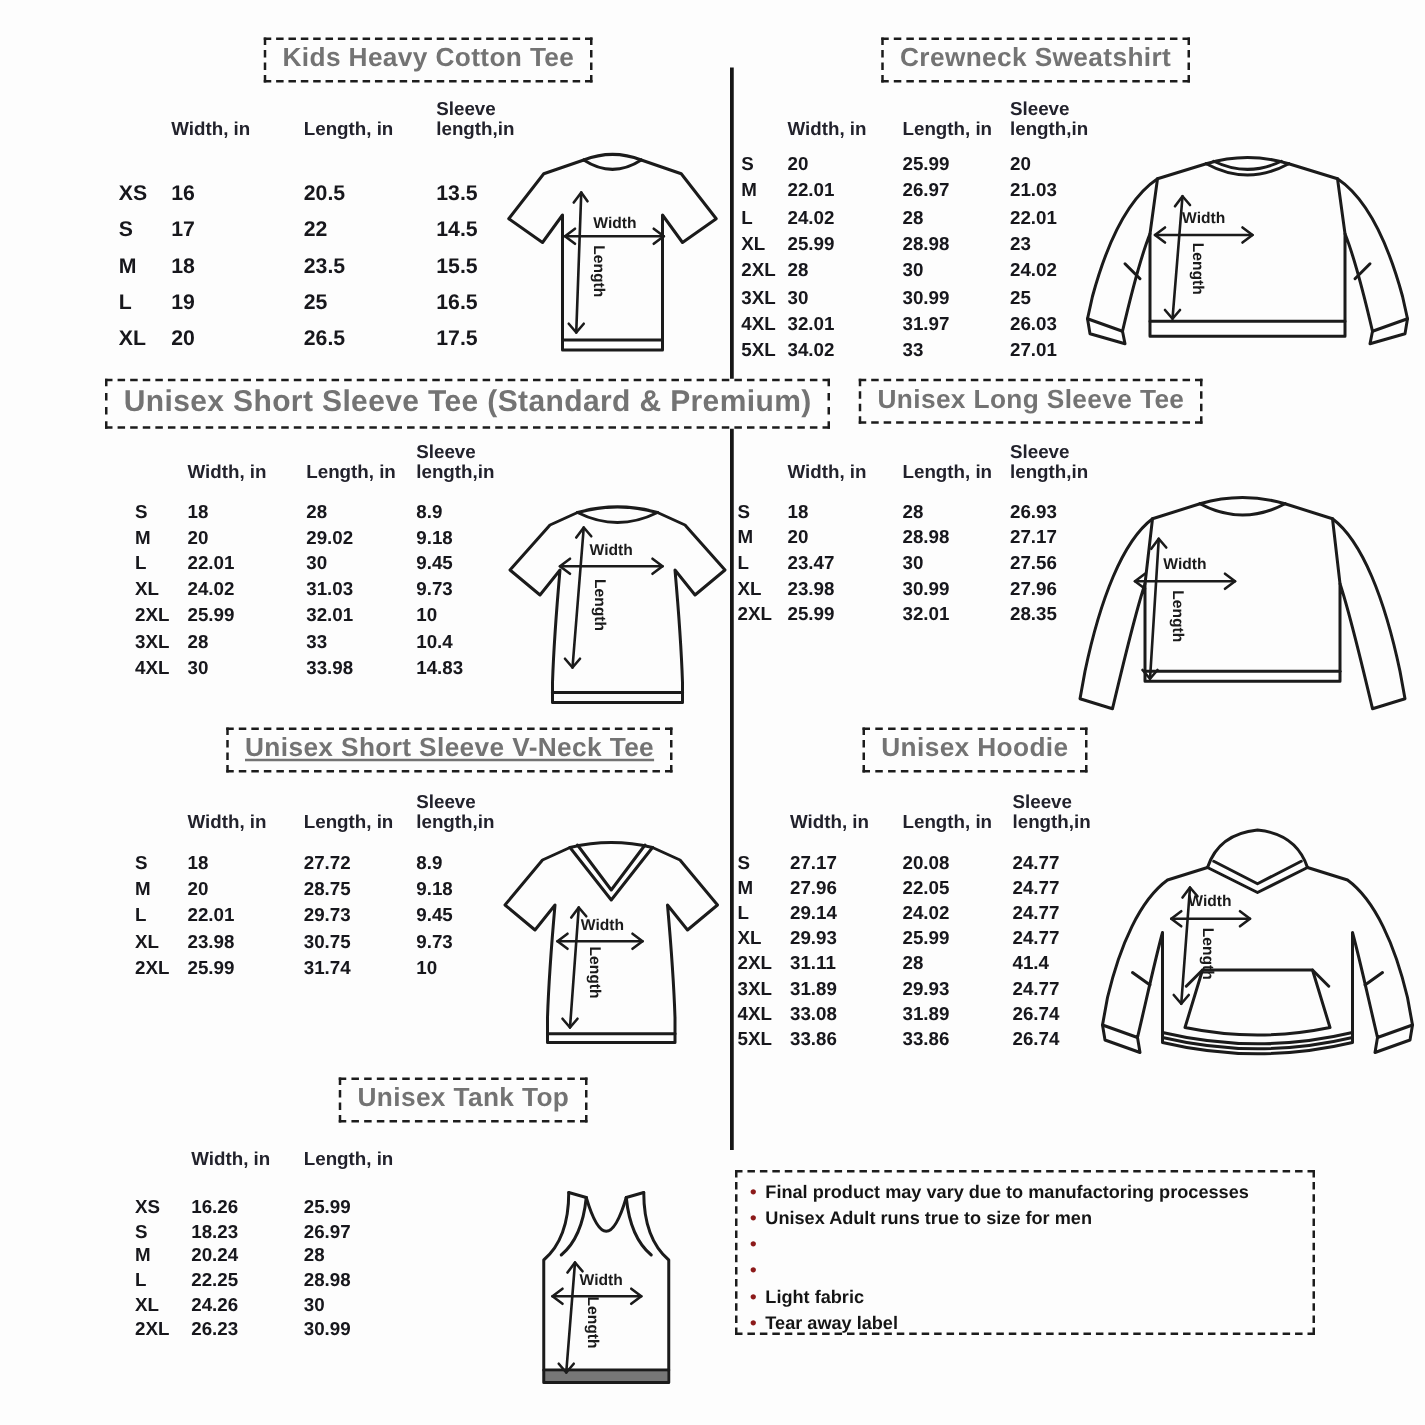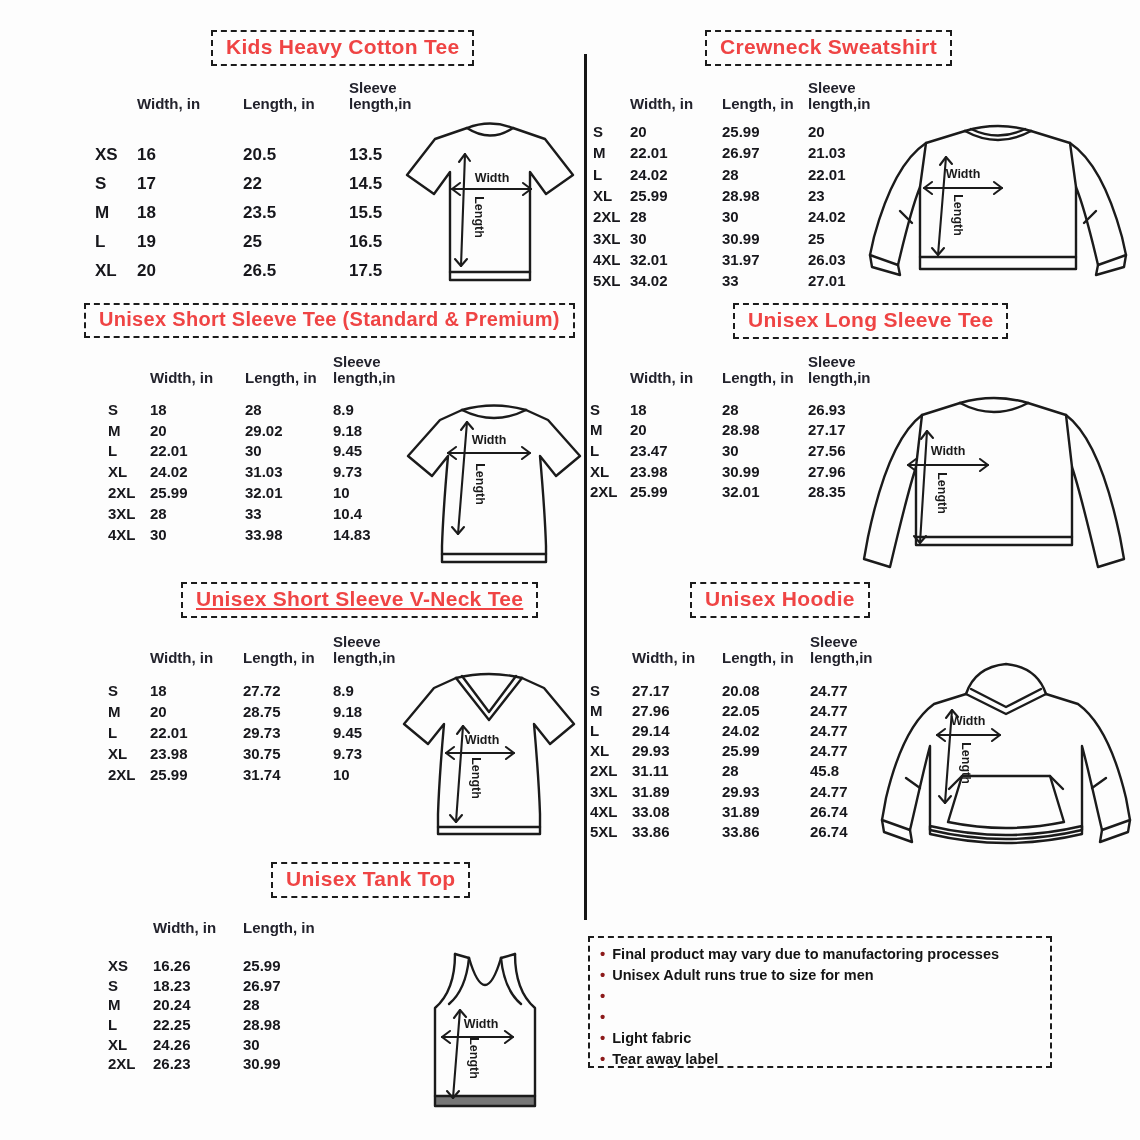--- a/index.html
+++ b/index.html
@@ -1,20 +1,20 @@
 <!DOCTYPE html>
 <html><head>
 <meta charset="utf-8">
 <style>
   html,body{margin:0;padding:0;background:#fdfdfd;}
   .canvas{position:relative;width:1140px;height:1140px;background:#fdfdfd;overflow:hidden;
           font-family:"Liberation Sans",sans-serif;}
   .divider{position:absolute;background:#161616;}
   .title-box{position:absolute;border:2.5px dashed #1c1c1c;padding:3px 13px 5px;background:#fdfdfd;
-             font-size:21px;font-weight:700;color:#ef4444;white-space:nowrap;letter-spacing:.3px;}
+             font-size:21px;font-weight:700;color:#737373;white-space:nowrap;letter-spacing:.3px;}
   .size-table{position:absolute;color:#17171c;}
   .thead{display:grid;align-items:end;height:34px;font-weight:700;font-size:15px;color:#22222c;}
   .h-wrap{line-height:1.08;}
   .tbody{display:block;}
   .trow{display:grid;align-items:center;font-weight:700;}
   
   .t-kids .thead,.t-kids .trow{grid-template-columns:42px 106px 106px 80px;}
   .t-kids .tbody{margin-top:28px;} .t-kids .trow{height:29px;font-size:17px;}
   .t-crew .thead,.t-crew .trow{grid-template-columns:37px 92px 86px 70px;}
   .t-crew .tbody{margin-top:9px;} .t-crew .trow{height:21.3px;font-size:15px;}
@@ -204,21 +204,21 @@
       <g>
         <line class="arrow" x1="84" y1="42" x2="76" y2="140"></line>
         <path class="arrow" d="M78,50 L84,42 L90,49"></path>
           <path class="arrow" d="M70,133 L76,140 L82,133"></path>
         <text transform="rotate(90 92,100)" x="92" y="100">Length</text>
       </g>
     </svg>
   </section>
 
   <section>
-    <div class="title-box" style="left:84px;top:303px;font-size:20px;">Unisex Short Sleeve Tee (Standard &amp; Premium)</div>
+    <div class="title-box" style="left:84px;top:303px;font-size:24px;">Unisex Short Sleeve Tee (Standard &amp; Premium)</div>
     <div class="size-table t-std" style="left:108px;top:352px;">
       <div class="thead">
         <span></span>
         <span>Width, in</span>
         <span>Length, in</span>
         <span class="h-wrap">Sleeve length,in</span>
       </div>
       <div class="tbody">
 
           <div class="trow">
@@ -285,21 +285,21 @@
       <g>
         <line class="arrow" x1="69" y1="26" x2="60" y2="138"></line>
         <path class="arrow" d="M63,34 L69,26 L75,33"></path>
           <path class="arrow" d="M54,131 L60,138 L66,131"></path>
         <text transform="rotate(90 78,88)" x="78" y="88">Length</text>
       </g>
     </svg>
   </section>
 
   <section>
-    <div class="title-box" style="left:733px;top:303px;">Unisex Long Sleeve Tee</div>
+    <div class="title-box" style="left:687px;top:303px;">Unisex Long Sleeve Tee</div>
     <div class="size-table t-ls" style="left:590px;top:352px;">
       <div class="thead">
         <span></span>
         <span>Width, in</span>
         <span>Length, in</span>
         <span class="h-wrap">Sleeve length,in</span>
       </div>
       <div class="tbody">
 
           <div class="trow">
@@ -464,21 +464,21 @@
             <span>XL</span>
             <span>29.93</span>
             <span>25.99</span>
             <span>24.77</span>
           </div>
 
           <div class="trow">
             <span>2XL</span>
             <span>31.11</span>
             <span>28</span>
-            <span>45.8</span>
+            <span>41.4</span>
           </div>
 
           <div class="trow">
             <span>3XL</span>
             <span>31.89</span>
             <span>29.93</span>
             <span>24.77</span>
           </div>
 
           <div class="trow">

